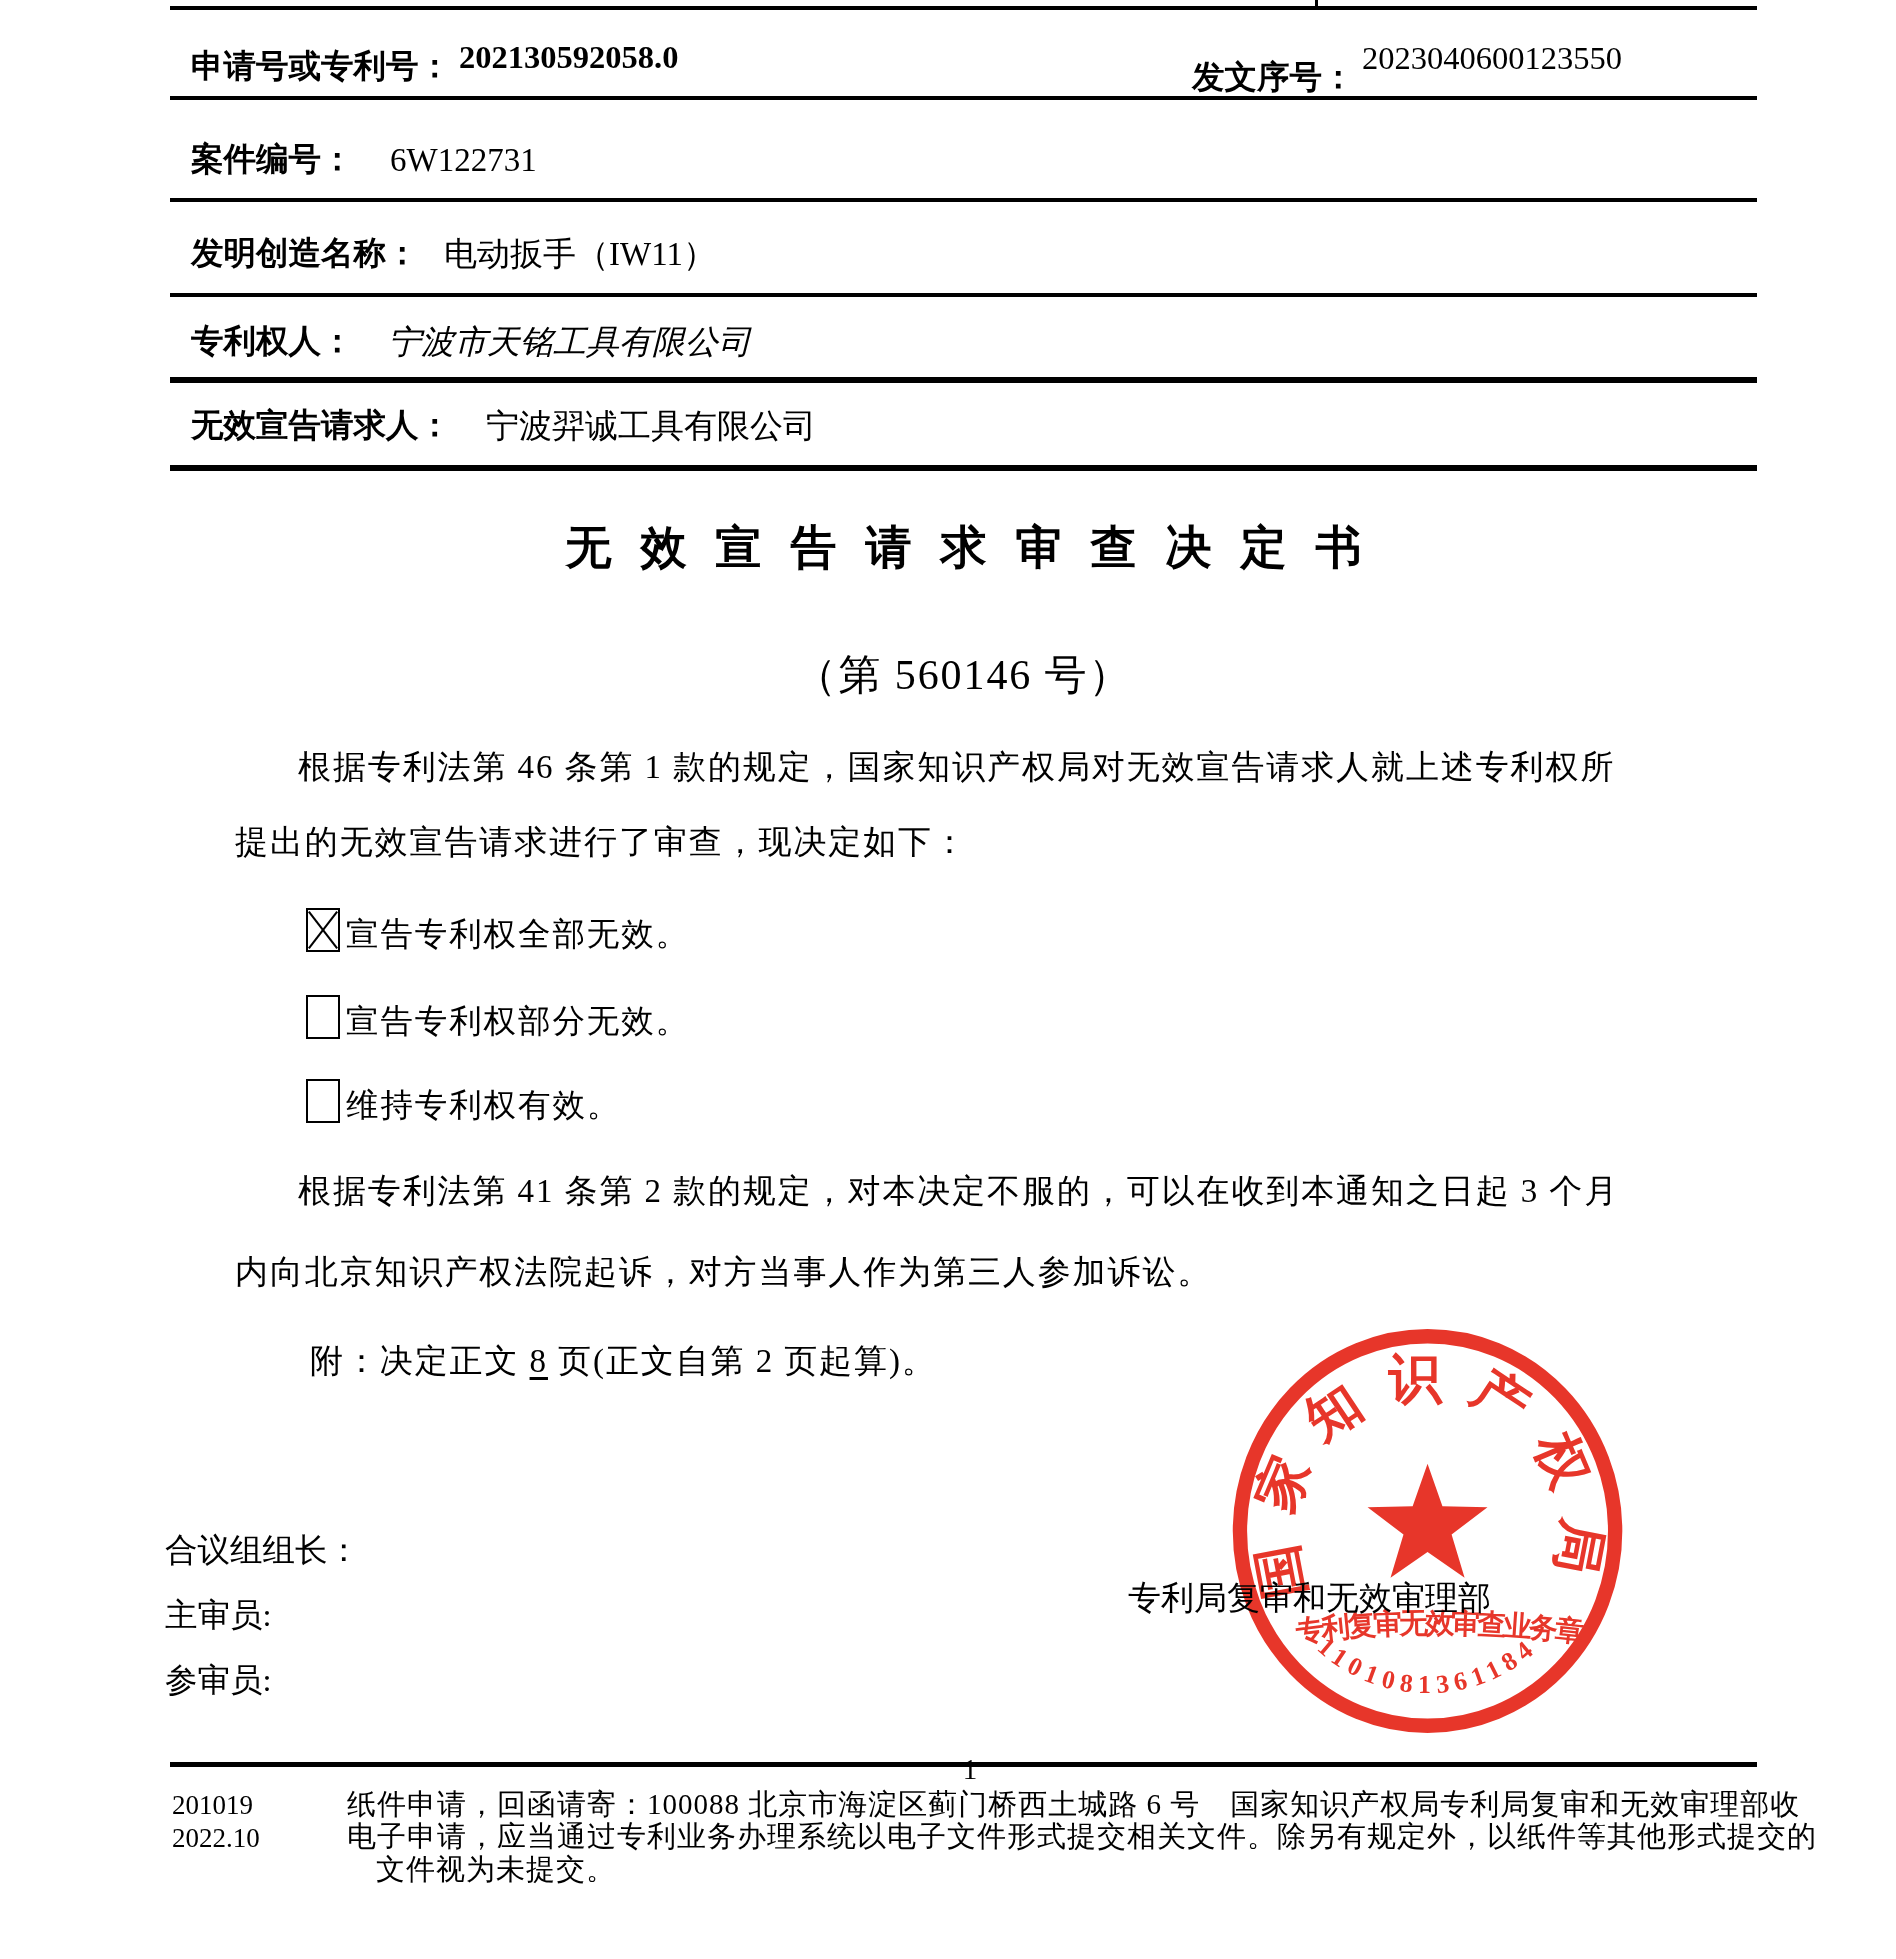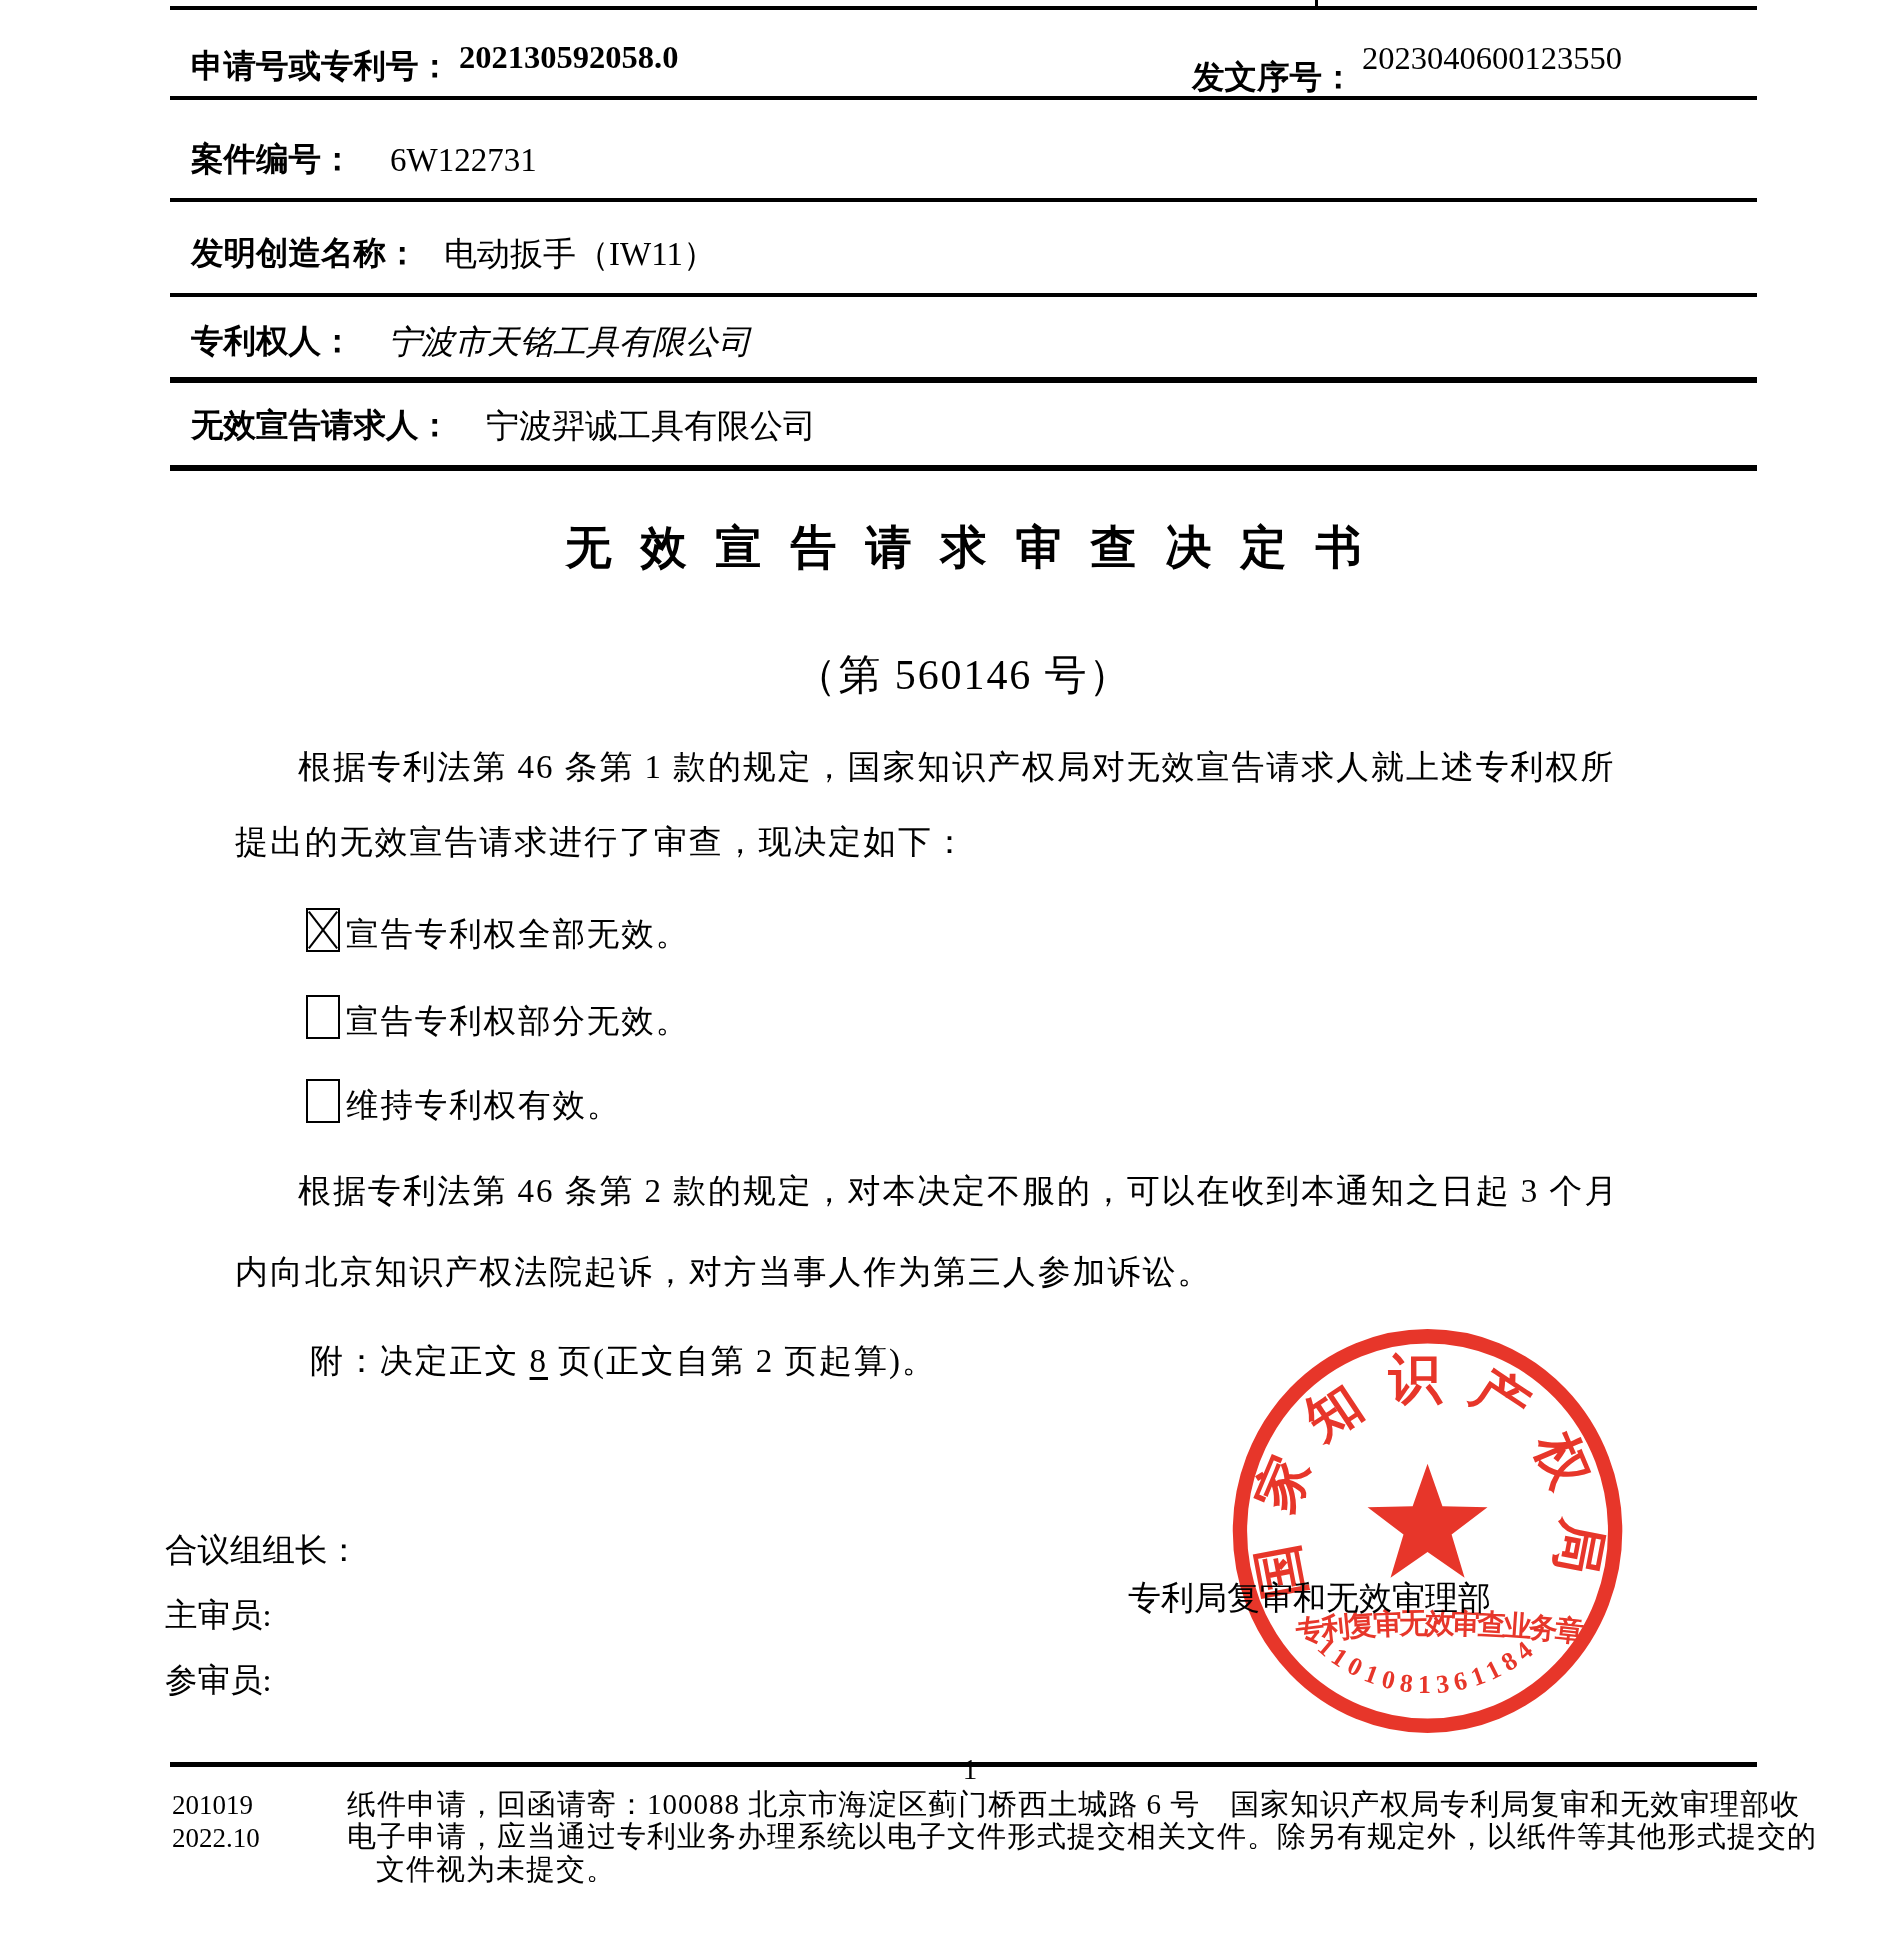--- a/index.html
+++ b/index.html
@@ -91,21 +91,21 @@
   </svg>
 </div>
 <div class="opt-label" style="top:913px;">宣告专利权全部无效。</div>
 
 <div class="checkbox" style="top:995px;"></div>
 <div class="opt-label" style="top:1000px;">宣告专利权部分无效。</div>
 
 <div class="checkbox" style="top:1079px;"></div>
 <div class="opt-label" style="top:1084px;">维持专利权有效。</div>
 
-<div class="abs body-line" style="left:298px; top:1172px;">根据专利法第 46 条第 2 款的规定，对本决定不服的，可以在收到本通知之日起 3 个月</div>
+<div class="abs body-line" style="left:298px; top:1172px;">根据专利法第 41 条第 2 款的规定，对本决定不服的，可以在收到本通知之日起 3 个月</div>
 <div class="abs body-line" style="left:235px; top:1253px;">内向北京知识产权法院起诉，对方当事人作为第三人参加诉讼。</div>
 
 <div class="abs body-line" style="left:310px; top:1342px;">
   <span>附：决定正文 </span><span class="u">8</span><span> 页(正文自第 2 页起算)。</span>
 </div>
 
 <div class="abs f34" style="left:165px; top:1531px;">合议组组长：</div>
 <div class="abs f34" style="left:165px; top:1596px;">主审员:</div>
 <div class="abs f34" style="left:165px; top:1661px;">参审员:</div>
 

